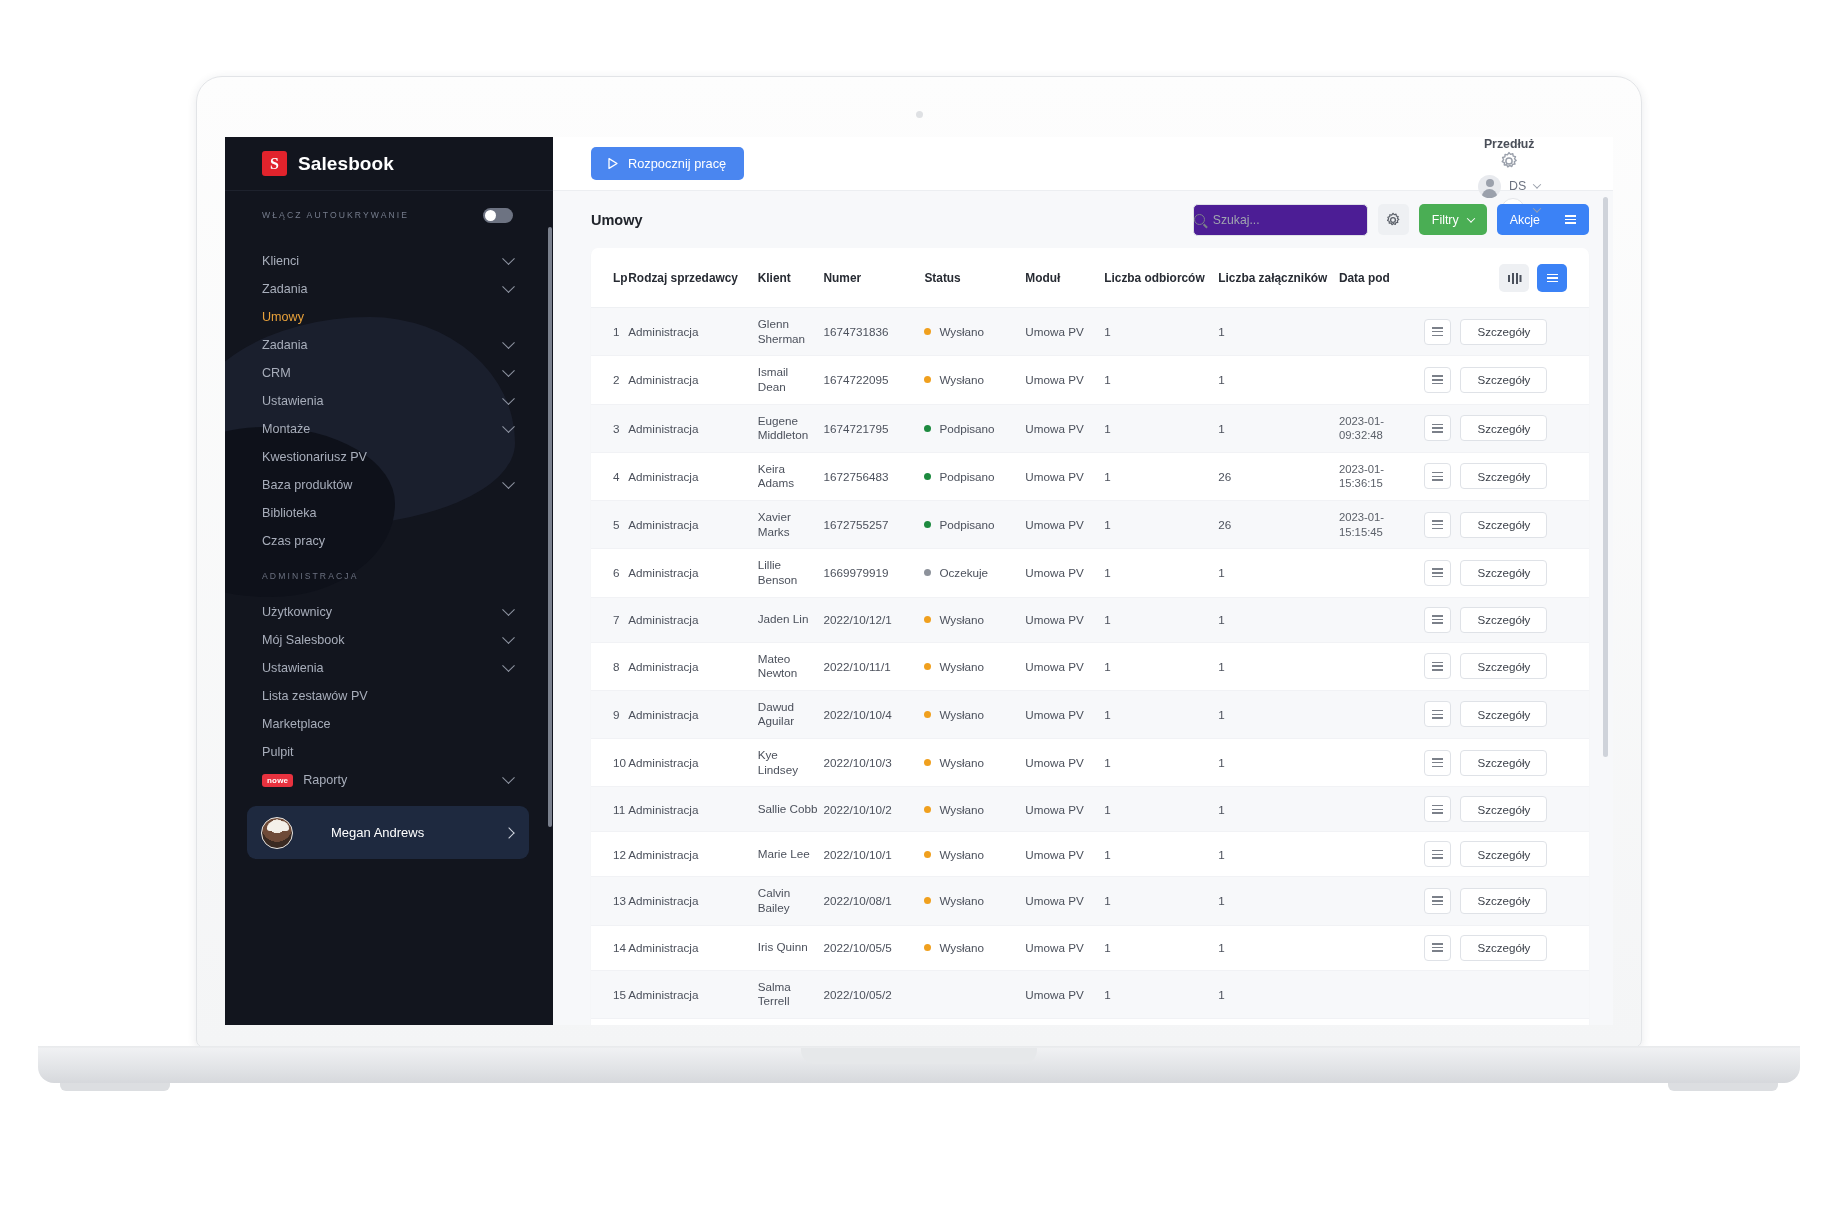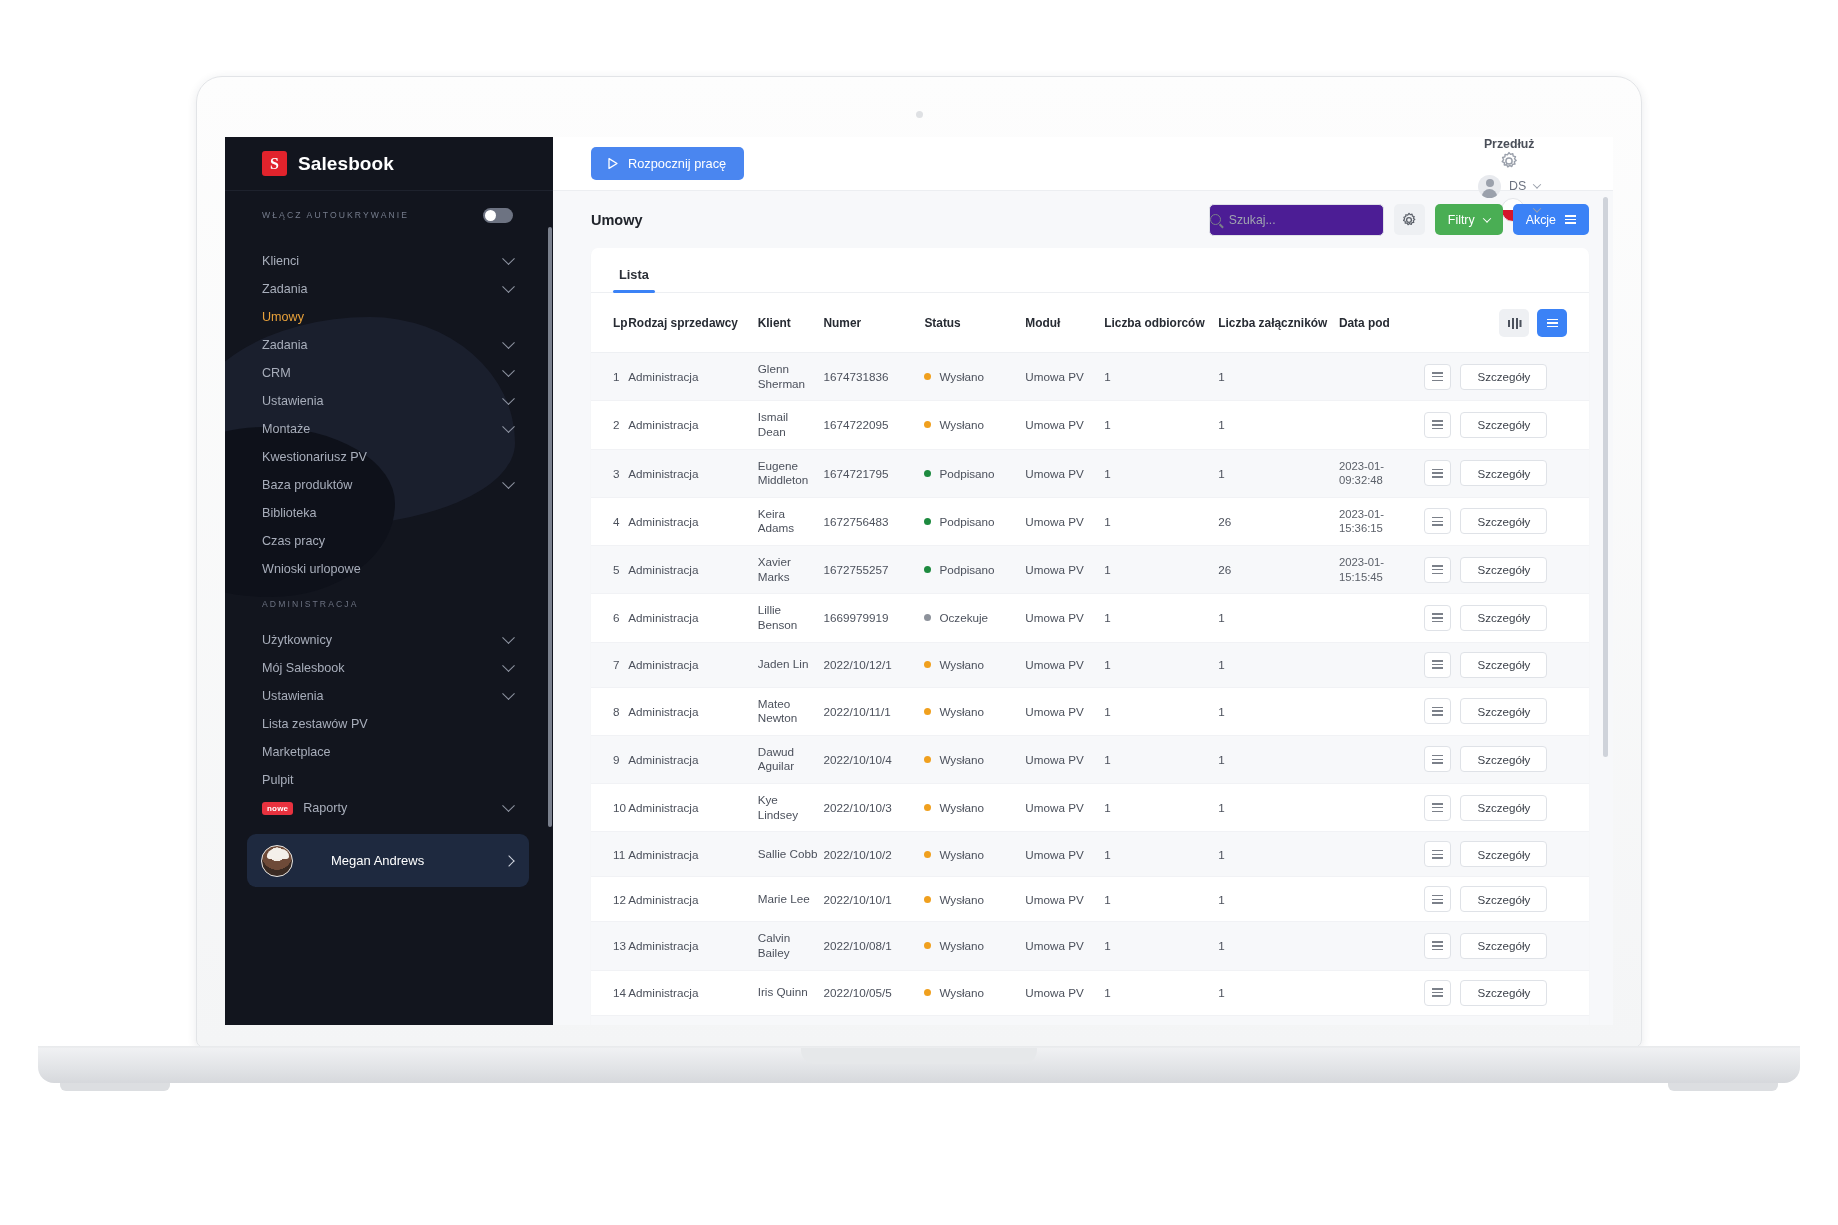--- a/index.html
+++ b/index.html
@@ -303,21 +303,21 @@
   #filters-btn {
     background: #4aae54; color: #fff;
     height: 31px; border-radius: 5px; border: none;
     padding: 0 13px; font-size: 12.4px; font-family: inherit;
     display: flex; align-items: center; gap: 9px; cursor: pointer;
   }
   #actions-btn {
     background: #3b82f6; color: #fff;
     height: 31px; border-radius: 5px; border: none;
     padding: 0 13px; font-size: 12.4px; font-family: inherit;
-    display: flex; align-items: center; gap: 9px; cursor: pointer;
+    display: flex; align-items: center; gap: 25px; cursor: pointer;
   }
   .burger {
     display: inline-flex; flex-direction: column; gap: 2.2px; flex: 0 0 11px;
   }
   .burger i { display: block; width: 11px; height: 1.5px; background: currentColor; }
 
   
   #content-card {
     margin: 0 24px 0 38px;
     background: #ffffff;
@@ -504,25 +504,20 @@
           <span class="chev"></span>
         </div>
         <div class="nav-item">
           <div class="nav-left">
             <span class="nav-label">Biblioteka</span>
           </div>
         </div>
         <div class="nav-item">
           <div class="nav-left">
             <span class="nav-label">Czas pracy</span>
-          </div>
-        </div>
-        <div class="nav-item">
-          <div class="nav-left">
-            <span class="nav-label">Wnioski urlopowe</span>
           </div>
         </div>
       </div>
 
     <div class="nav-group-title">Administracja</div>
 
     <div class="nav-section" id="nav-admin">
         <div class="nav-item">
           <div class="nav-left">
             <span class="nav-label">Użytkownicy</span>
@@ -631,23 +626,20 @@
           <span class="burger">
               <i></i>
               <i></i>
               <i></i>
             </span>
         </button>
       </div>
     </div>
 
     <div id="content-card">
-      <div id="tabs">
-        <div class="tab active">Lista</div>
-      </div>
 
       <div id="table-wrap">
         <table id="grid">
           <thead>
             <tr id="head-row">
                 <th class="c-lp">Lp.</th>
                 <th class="c-sell">Rodzaj sprzedawcy</th>
                 <th class="c-client">Klient</th>
                 <th class="c-num">Numer</th>
                 <th class="c-status">Status</th>

